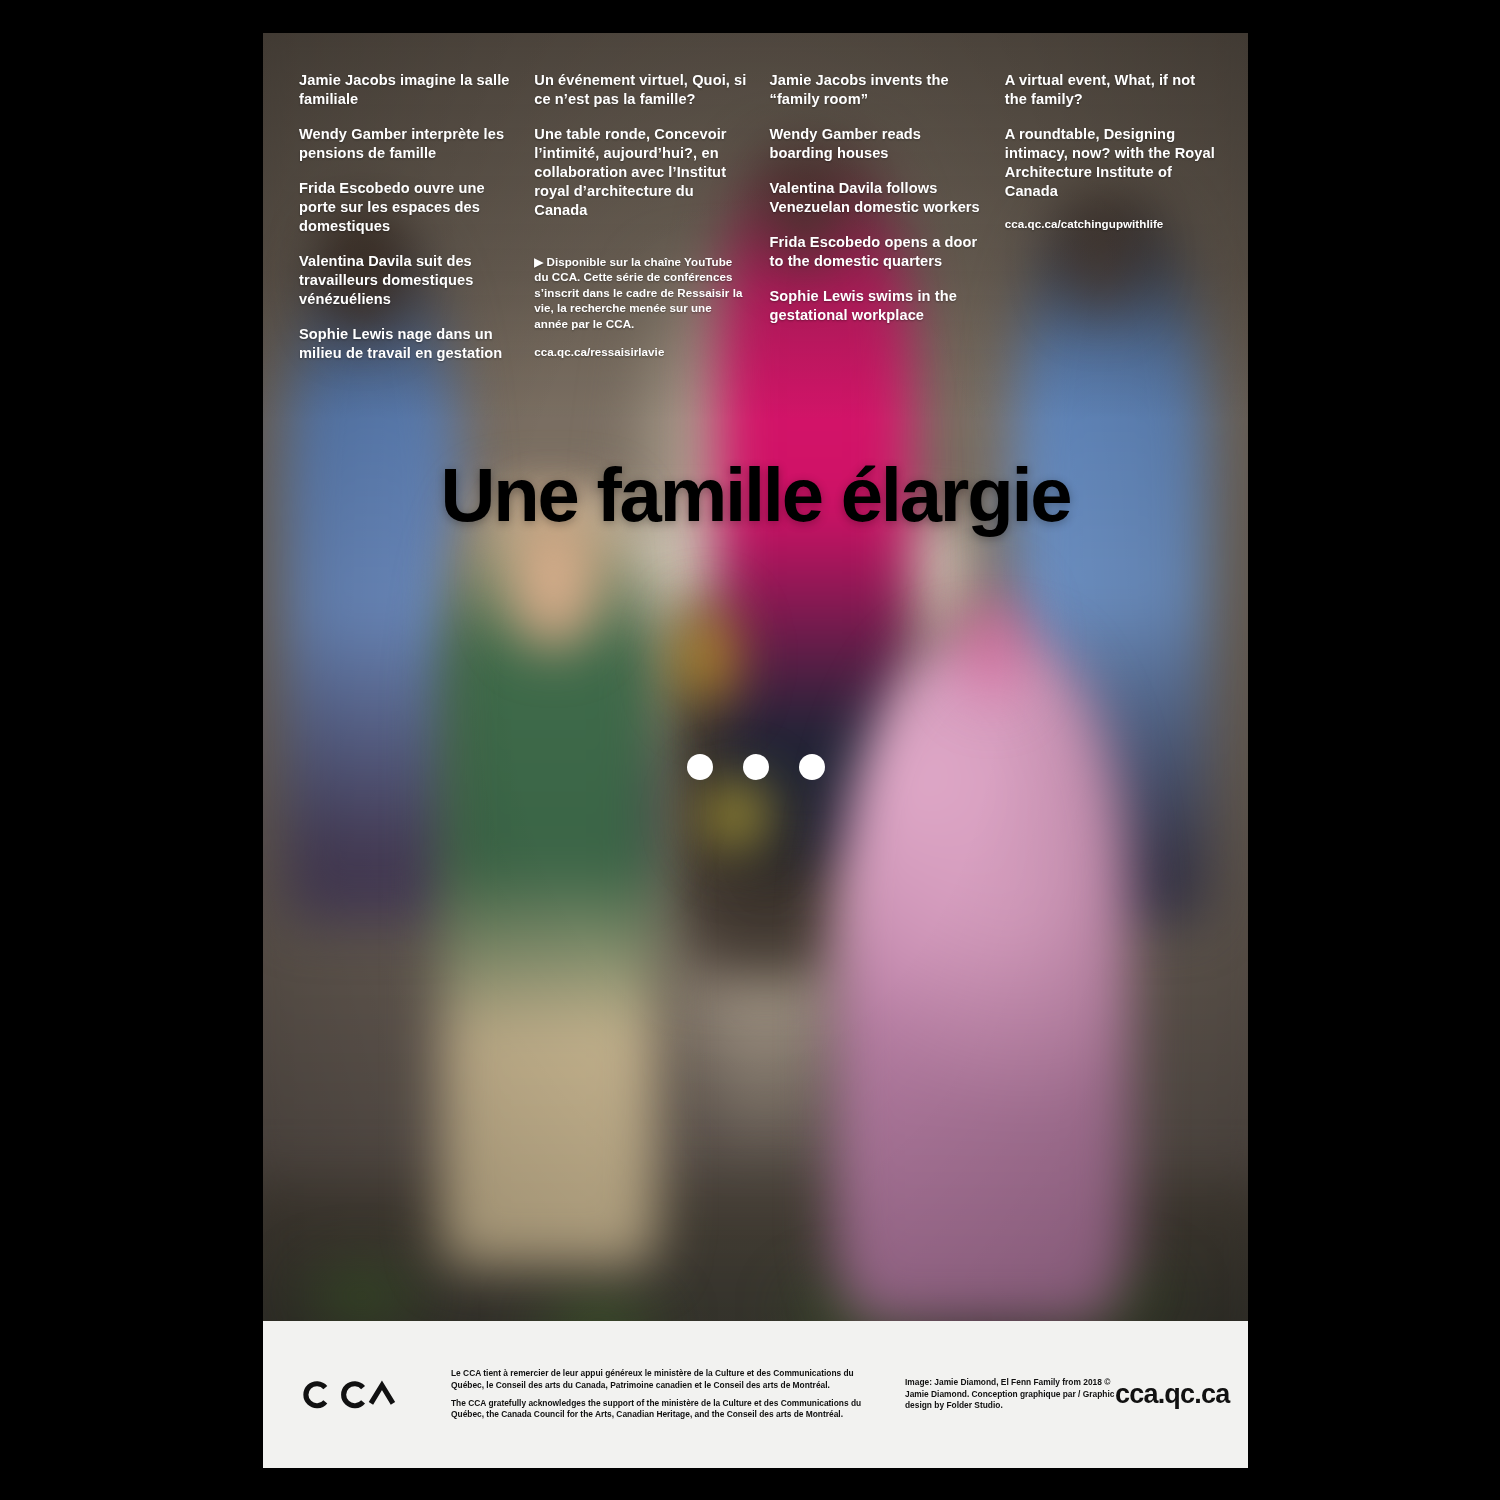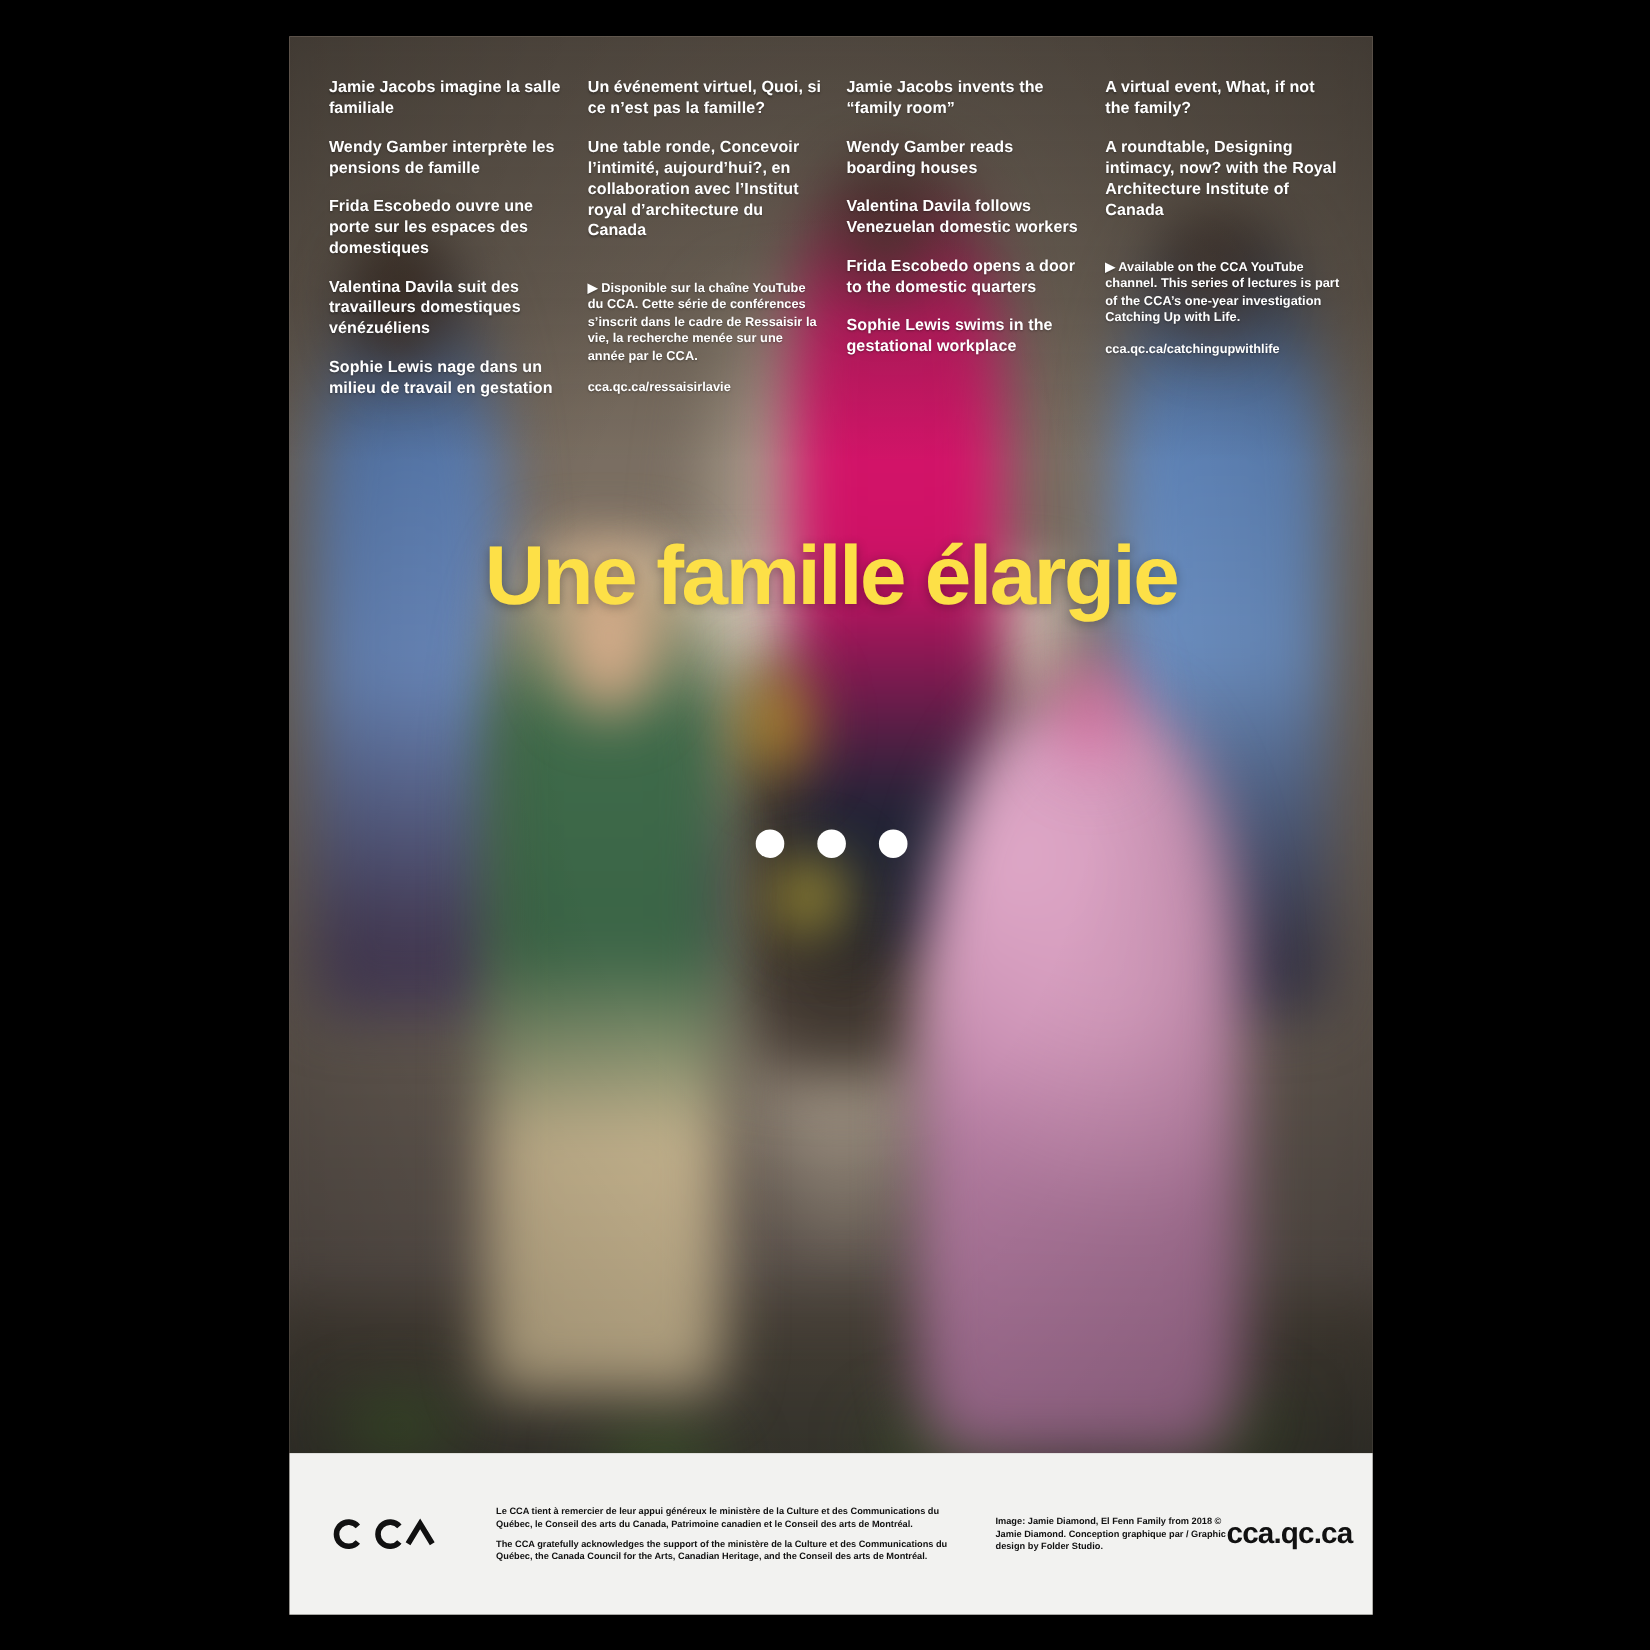--- a/index.html
+++ b/index.html
@@ -199,26 +199,25 @@
     margin-top: 14px;
     letter-spacing: 0.05px;
     text-shadow: 0 1px 2px rgba(0,0,0,0.35);
   }
 
   
   .title-fr, .title-en {
     position: absolute;
     width: 100%;
     text-align: center;
-    color: #fde047;
+    color: #000000;
     font-weight: bold;
     letter-spacing: -2.2px;
     text-shadow: 0 2px 10px rgba(0,0,0,0.30);
     white-space: nowrap;
-    margin-top: 29px;
   }
   .title-fr {
     top: 418px;
     font-size: 76px;
   }
   .title-en {
     top: 952px;
     font-size: 76px;
   }
   .dots {
@@ -334,21 +333,20 @@
         <div class="lecture">Jamie Jacobs invents the “family room”</div>
         <div class="lecture">Wendy Gamber reads boarding houses</div>
         <div class="lecture">Valentina Davila follows Venezuelan domestic workers</div>
         <div class="lecture">Frida Escobedo opens a door to the domestic quarters</div>
         <div class="lecture">Sophie Lewis swims in the gestational workplace</div>
       </div>
 
       <div class="col col-4">
         <div class="lecture">A virtual event, What, if not the family?</div>
         <div class="lecture">A roundtable, Designing intimacy, now? with the Royal Architecture Institute of Canada</div>
-        <div class="note">▶ Available on the CCA YouTube channel. This series of lectures is part of the CCA’s one-year investigation Catching Up with Life.</div>
         <div class="note-url">cca.qc.ca/catchingupwithlife</div>
       </div>
 
     </div>
 
     <div class="title-fr">Une famille élargie</div>
 
     <div class="dots">
       <div class="dot"></div>
       <div class="dot"></div>

